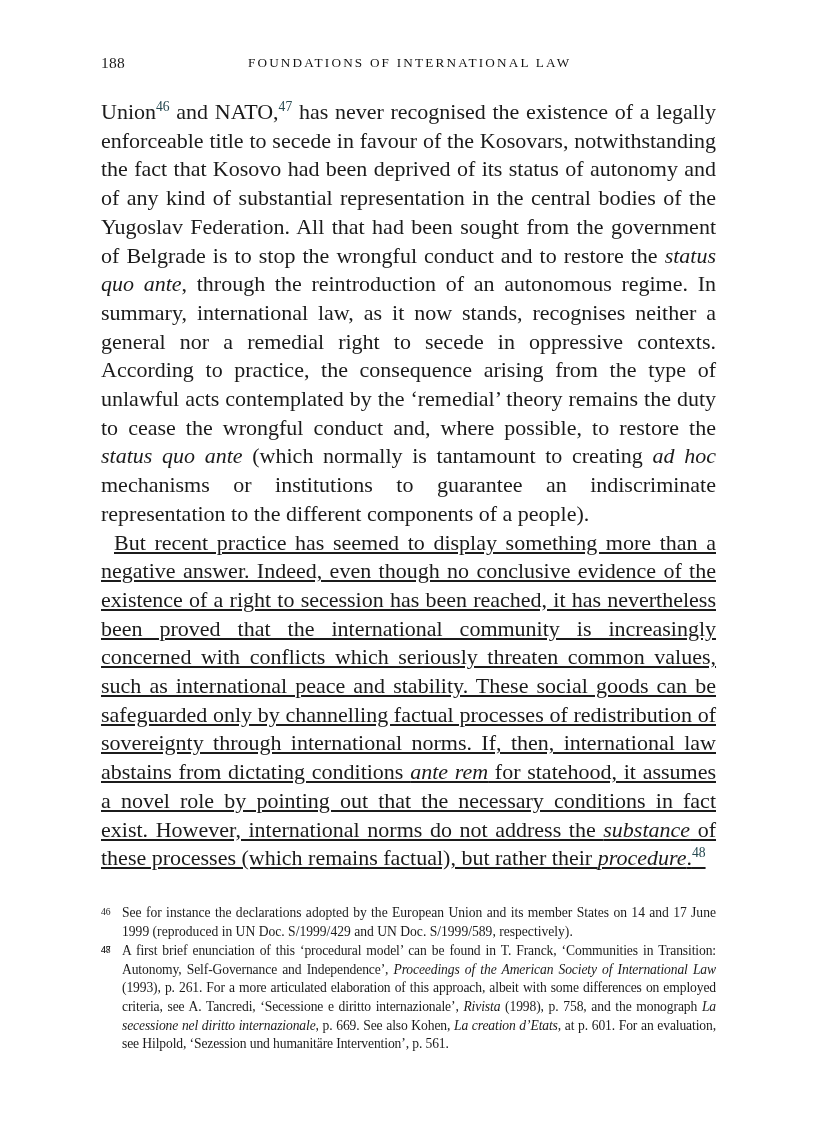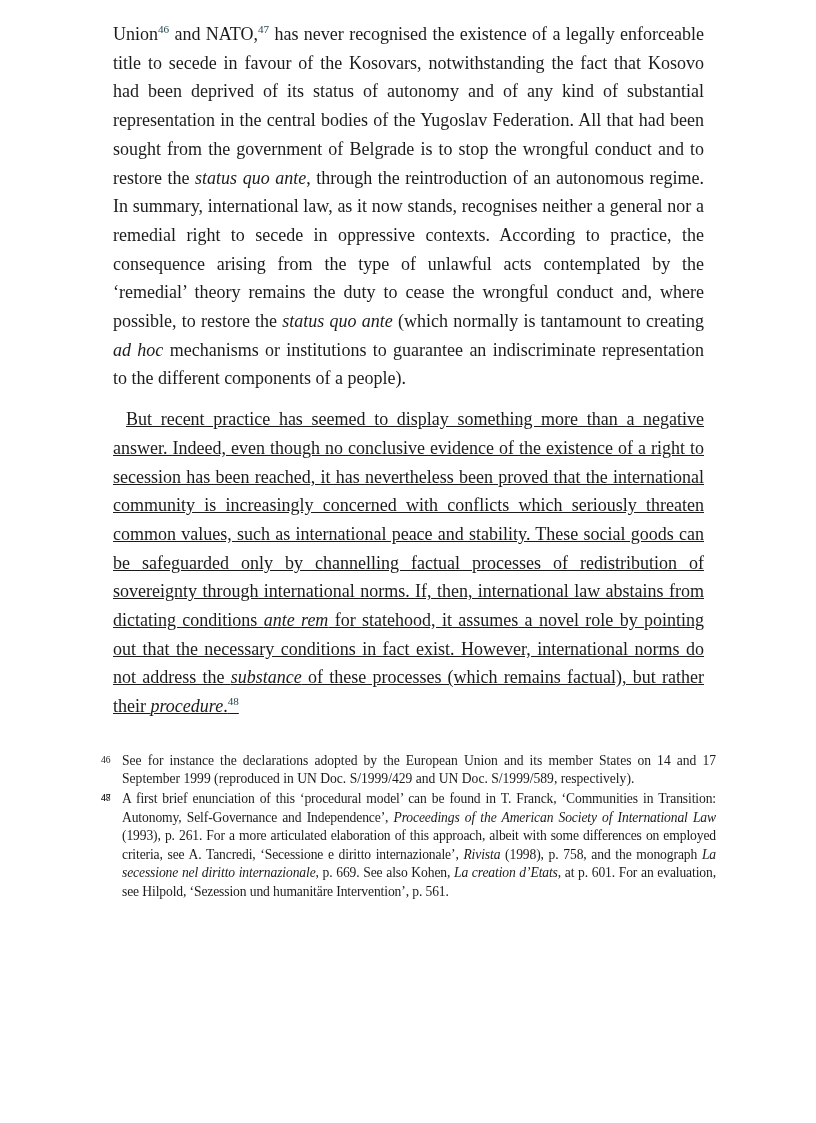--- a/index.html
+++ b/index.html
@@ -48,22 +48,22 @@
     letter-spacing: 2.2px;
     color: #111111;
     text-indent: 2.2px;
   }
 
   
   .body-block {
     margin-top: 20px;
   }
   p.para {
-    margin: 12px;
-    font-size: 18px;
+    margin: 0;
+    font-size: 22px;
     line-height: 28.7px;
     text-align: justify;
     text-justify: inter-word;
     hyphens: manual;
     color: #1b1b1b;
   }
   p.para + p.para {
     text-indent: 13px;
     text-decoration: underline;
   }
@@ -102,29 +102,33 @@
   .fnote.tight {
     letter-spacing: -0.12px;
   }
 </style>
 </head>
 <body>
 
 <div class="page">
   <div class="content">
 
+    <div class="running-head">
+      <span class="folio">188</span>
+      <span class="head-title">FOUNDATIONS OF INTERNATIONAL LAW</span>
+    </div>
 
     <div class="body-block">
       <p class="para"><span>Union</span><sup class="fn">46</sup><span> and NATO,</span><sup class="fn">47</sup><span> has never recognised the existence of a legally enforceable title to secede in favour of the Kosovars, notwithstanding the fact that Kosovo had been deprived of its status of autonomy and of any kind of substantial representation in the central bodies of the Yugoslav Federation. All that had been sought from the government of Belgrade is to stop the wrongful conduct and to restore the </span><span class="it">status quo ante</span><span>, through the reintroduction of an autonomous regime. In summary, international law, as it now stands, recognises neither a general nor a remedial right to secede in oppressive contexts. According to practice, the consequence arising from the type of unlawful acts contemplated by the ‘remedial’ theory remains the duty to cease the wrongful conduct and, where possible, to restore the </span><span class="it">status quo ante</span><span> (which normally is tantamount to creating </span><span class="it">ad hoc</span><span> mechanisms or institutions to guarantee an indiscriminate representation to the different components of a people).</span></p>
       <p class="para"><span>But recent practice has seemed to display something more than a negative answer. Indeed, even though no conclusive evidence of the existence of a right to secession has been reached, it has nevertheless been proved that the international community is increasingly concerned with conflicts which seriously threaten common values, such as international peace and stability. These social goods can be safeguarded only by channelling factual processes of redistribution of sovereignty through international norms. If, then, international law abstains from dictating conditions </span><span class="it">ante rem</span><span> for statehood, it assumes a novel role by pointing out that the necessary conditions in fact exist. However, international norms do not address the </span><span class="it">substance</span><span> of these processes (which remains factual), but rather their </span><span class="it">procedure</span><span>.</span><sup class="fn">48</sup></p>
     </div>
 
     <div class="footnotes">
       <div class="fnote">
-        <span class="marker">46</span><span class="fn-text"><span>See for instance the declarations adopted by the European Union and its member States on 14 and 17 September 1999 (reproduced in UN Doc. S/1999/429 and UN Doc. S/1999/589, respectively).</span></span>
+        <span class="marker">46</span><span class="fn-text"><span>See for instance the declarations adopted by the European Union and its member States on 14 and 17 June 1999 (reproduced in UN Doc. S/1999/429 and UN Doc. S/1999/589, respectively).</span></span>
       </div>
       <div class="fnote">
         <span class="marker">47</span>
       </div>
       <div class="fnote tight">
         <span class="marker">48</span><span class="fn-text"><span>A first brief enunciation of this ‘procedural model’ can be found in T. Franck, ‘Communities in Transition: Autonomy, Self-Governance and Independence’, </span><span class="it">Proceedings of the American Society of International Law</span><span> (1993), p. 261. For a more articulated elaboration of this approach, albeit with some differences on employed criteria, see A. Tancredi, ‘Secessione e diritto internazionale’, </span><span class="it">Rivista</span><span> (1998), p. 758, and the monograph </span><span class="it">La secessione nel diritto internazionale</span><span>, p. 669. See also Kohen, </span><span class="it">La creation d’Etats</span><span>, at p. 601. For an evaluation, see Hilpold, ‘Sezession und humanitäre Intervention’, p. 561.</span></span>
       </div>
     </div>
 
   </div>

